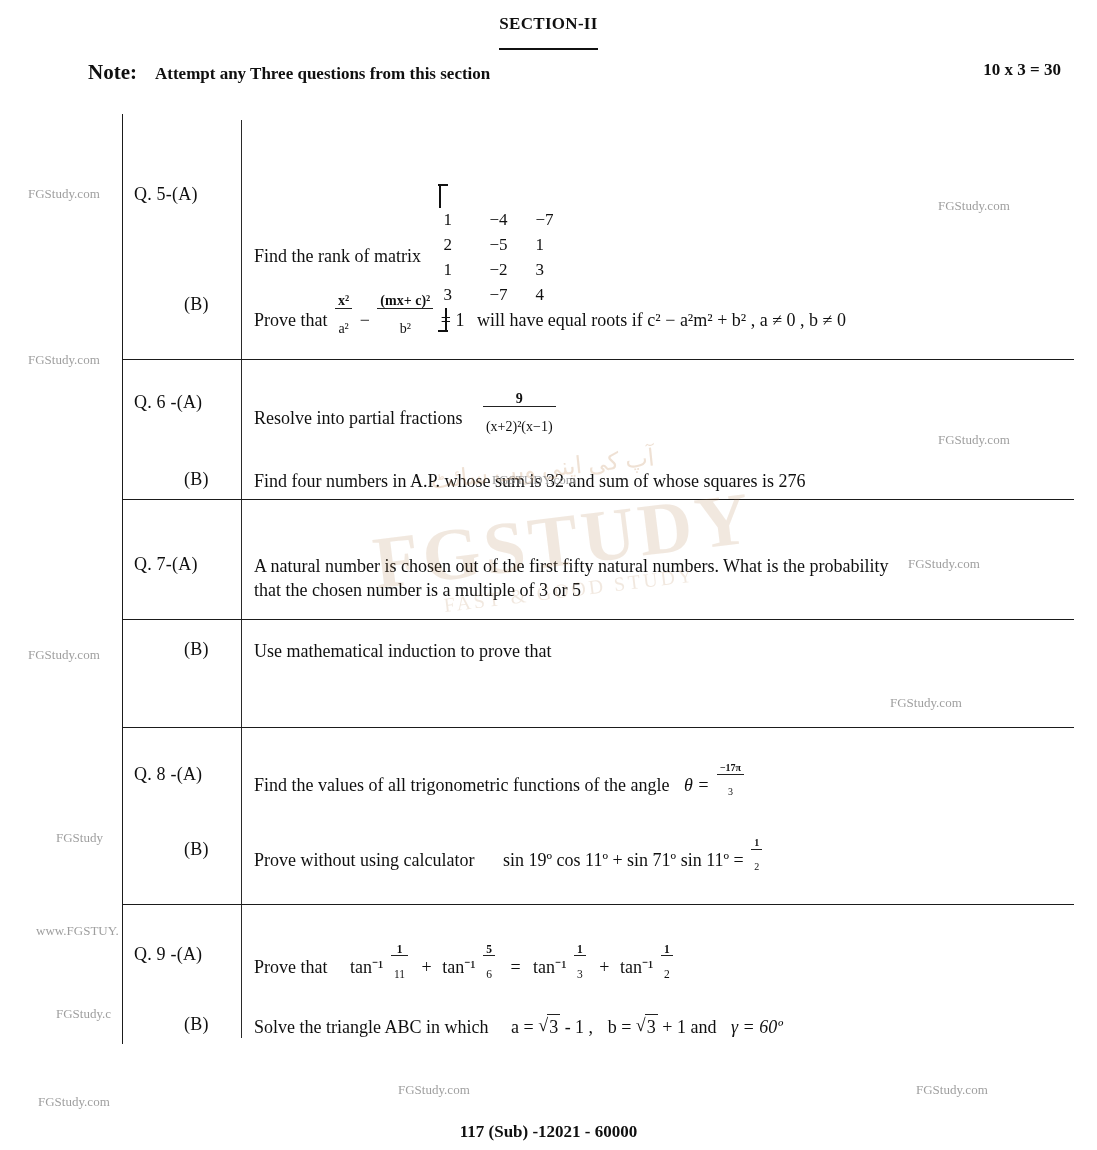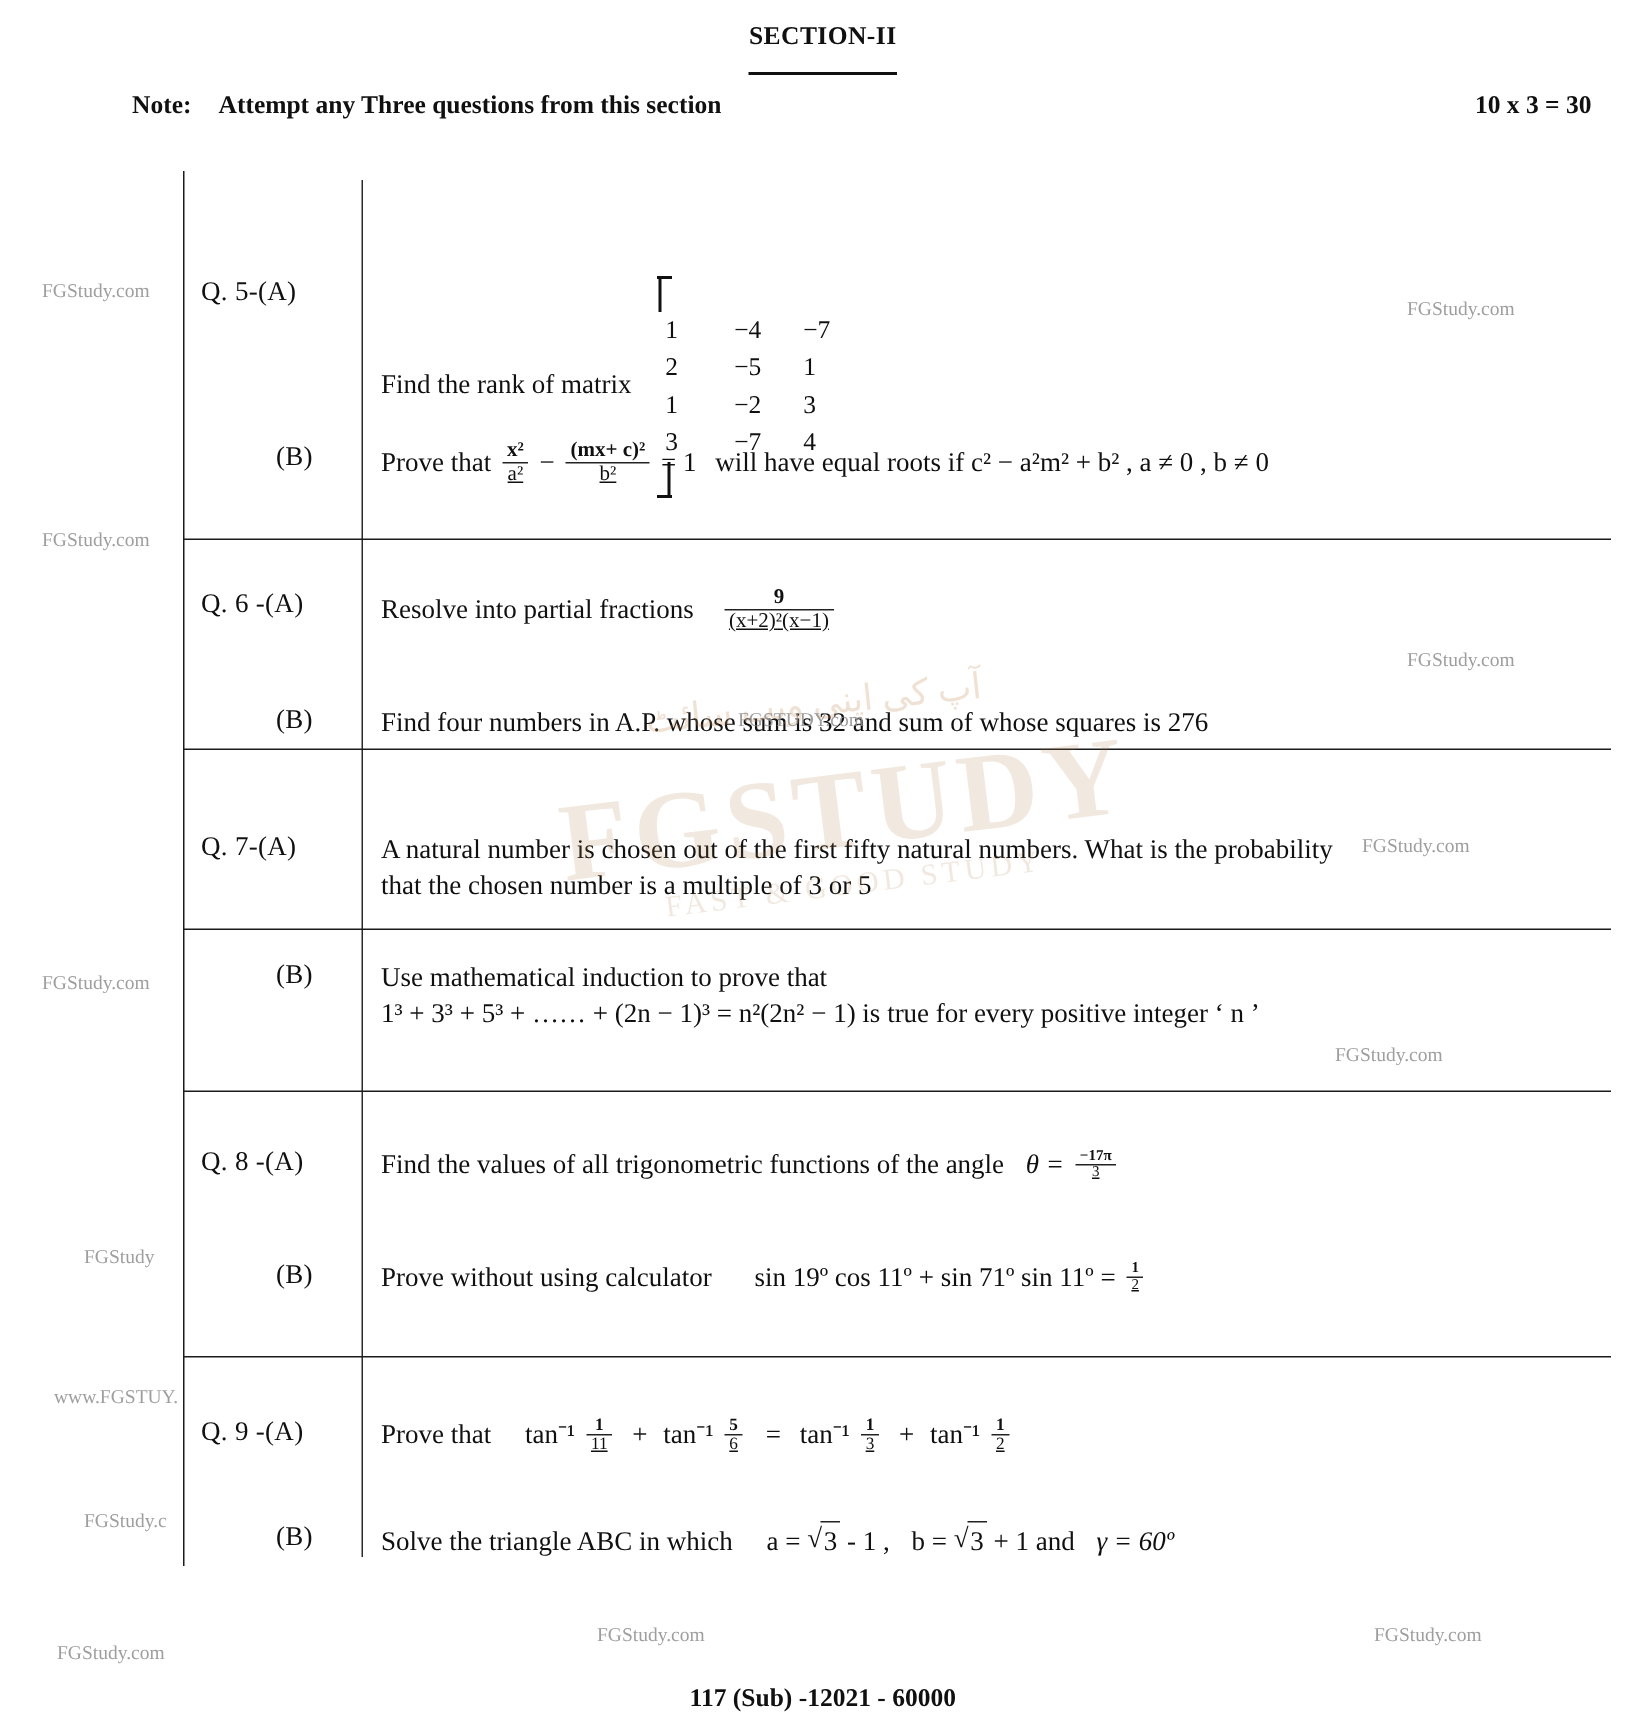--- a/index.html
+++ b/index.html
@@ -40,21 +40,21 @@
 
   .note-row {
     position: absolute;
     top: 60px;
     left: 88px;
     right: 20px;
     height: 24px;
   }
   .note-label {
     font-weight: bold;
-    font-size: 17px;
+    font-size: 21px;
     display: inline-block;
   }
   .note-text {
     font-weight: bold;
     font-size: 17px;
     display: inline-block;
     margin-left: 14px;
   }
   .marks {
     position: absolute;
@@ -129,21 +129,21 @@
     display: inline-block;
     vertical-align: middle;
     text-align: center;
     font-size: 10px;
     line-height: 1.08;
     margin: 0 3px;
     position: relative;
     top: -1px;
   }
   .frac .num { display: block; padding: 0 3px; font-weight: bold; }
-  .frac .den { display: block; border-top: 1.2px solid #222; padding: 0 3px; text-decoration: underline; }
+  .frac .den { display: block; border-top: 1.2px solid #222; padding: 12px 3px; }
   .frac.big { font-size: 14px; }
   .frac.tiny { font-size: 11.5px; }
 
   .sqrt {
     display: inline-block;
     position: relative;
     padding-left: 9px;
   }
   .sqrt::before {
     content: "√";
@@ -353,21 +353,20 @@
       <div class="qbody">
         <div>A natural number is chosen out of the first fifty natural numbers. What is the probability</div>
         <div>that the chosen number is a multiple of 3 or 5</div>
       </div>
     </div>
 
     <div class="row" style="top:525px;">
       <div class="qnum sub">(B)</div>
       <div class="qbody">
         <div>Use mathematical induction to prove that</div>
-        <div>1³ + 3³ + 5³ + …… + (2n − 1)³ = n²(2n² − 1) is true for every positive integer ‘ n ’</div>
       </div>
     </div>
 
     <div class="row" style="top:650px;">
       <div class="qnum">Q. 8 -(A)</div>
       <div class="qbody">
         <span>Find the values of all trigonometric functions of the angle</span>
         <span style="margin-left:10px; font-style:italic;">θ  =</span>
         <span class="frac">
           <span class="num">−17π</span>

